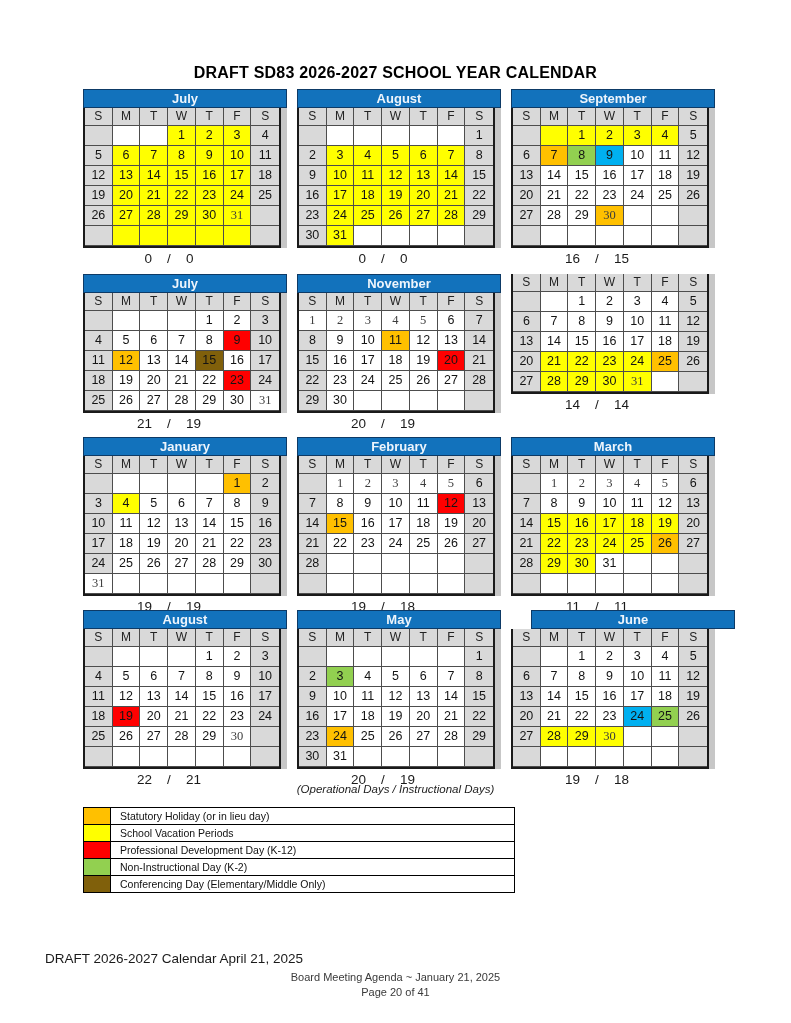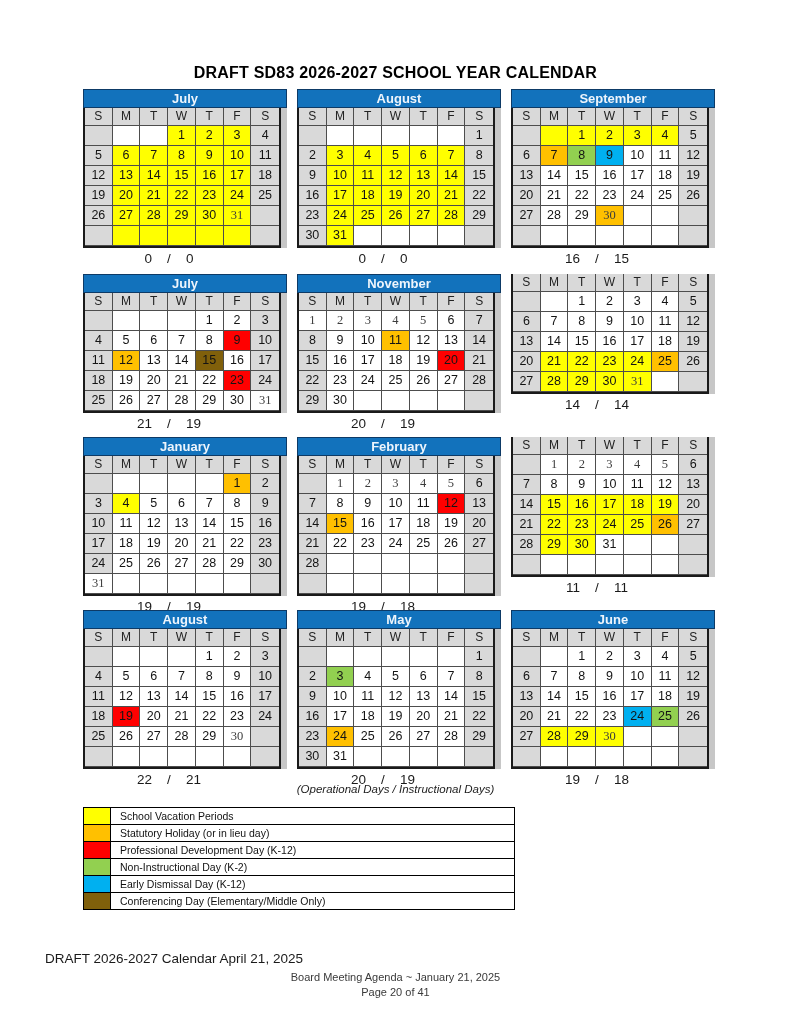--- a/index.html
+++ b/index.html
@@ -641,20 +641,21 @@
           </div>
         </div>
       </div>
       <div class="counts">
         <span>19</span>
         <span>/</span>
         <span>18</span>
       </div>
     </div>
     <div class="month" style="left: 511px; top: 437px;">
+      <div class="mh" style="background: rgb(18, 114, 188);">March</div>
       <div class="tablewrap">
         <div class="strip"></div>
         <div class="tbl">
           <div class="row days">
             <div class="cell">S</div>
             <div class="cell">M</div>
             <div class="cell">T</div>
             <div class="cell">W</div>
             <div class="cell">T</div>
             <div class="cell">F</div>
@@ -868,21 +869,21 @@
           </div>
         </div>
       </div>
       <div class="counts">
         <span>20</span>
         <span>/</span>
         <span>19</span>
       </div>
     </div>
     <div class="month" style="left: 511px; top: 610px;">
-      <div class="mh" style="background: rgb(18, 114, 188);">June</div>
+      <div class="mh" style="background: rgb(18, 114, 188); margin-left: 20px;">June</div>
       <div class="tablewrap">
         <div class="strip"></div>
         <div class="tbl">
           <div class="row days">
             <div class="cell">S</div>
             <div class="cell">M</div>
             <div class="cell">T</div>
             <div class="cell">W</div>
             <div class="cell">T</div>
             <div class="cell">F</div>
@@ -949,38 +950,34 @@
         <span>/</span>
         <span>18</span>
       </div>
     </div>
   </div>
 
 <div class="note">(Operational Days / Instructional Days)</div>
 
 <div class="legend" id="legend">
     <div class="lrow">
+      <div class="lswatch" style="background: rgb(255, 192, 0);"></div>
+      <div class="llabel">Statutory Holiday (or in lieu day)</div>
+    </div>
+    <div class="lrow">
       <div class="lswatch" style="background: rgb(255, 255, 0);"></div>
       <div class="llabel">School Vacation Periods</div>
-    </div>
-    <div class="lrow">
-      <div class="lswatch" style="background: rgb(255, 192, 0);"></div>
-      <div class="llabel">Statutory Holiday (or in lieu day)</div>
     </div>
     <div class="lrow">
       <div class="lswatch" style="background: rgb(255, 0, 0);"></div>
       <div class="llabel">Professional Development Day (K-12)</div>
     </div>
     <div class="lrow">
       <div class="lswatch" style="background: rgb(146, 208, 80);"></div>
       <div class="llabel">Non-Instructional Day (K-2)</div>
-    </div>
-    <div class="lrow">
-      <div class="lswatch" style="background: rgb(0, 176, 240);"></div>
-      <div class="llabel">Early Dismissal Day (K-12)</div>
     </div>
     <div class="lrow">
       <div class="lswatch" style="background: rgb(128, 96, 11);"></div>
       <div class="llabel">Conferencing Day (Elementary/Middle Only)</div>
     </div>
   </div>
 
 <div class="footer-left">DRAFT 2026-2027 Calendar April 21, 2025</div>
 <div class="footer-c1">Board Meeting Agenda ~ January 21, 2025</div>
 <div class="footer-c2">Page 20 of 41</div>

